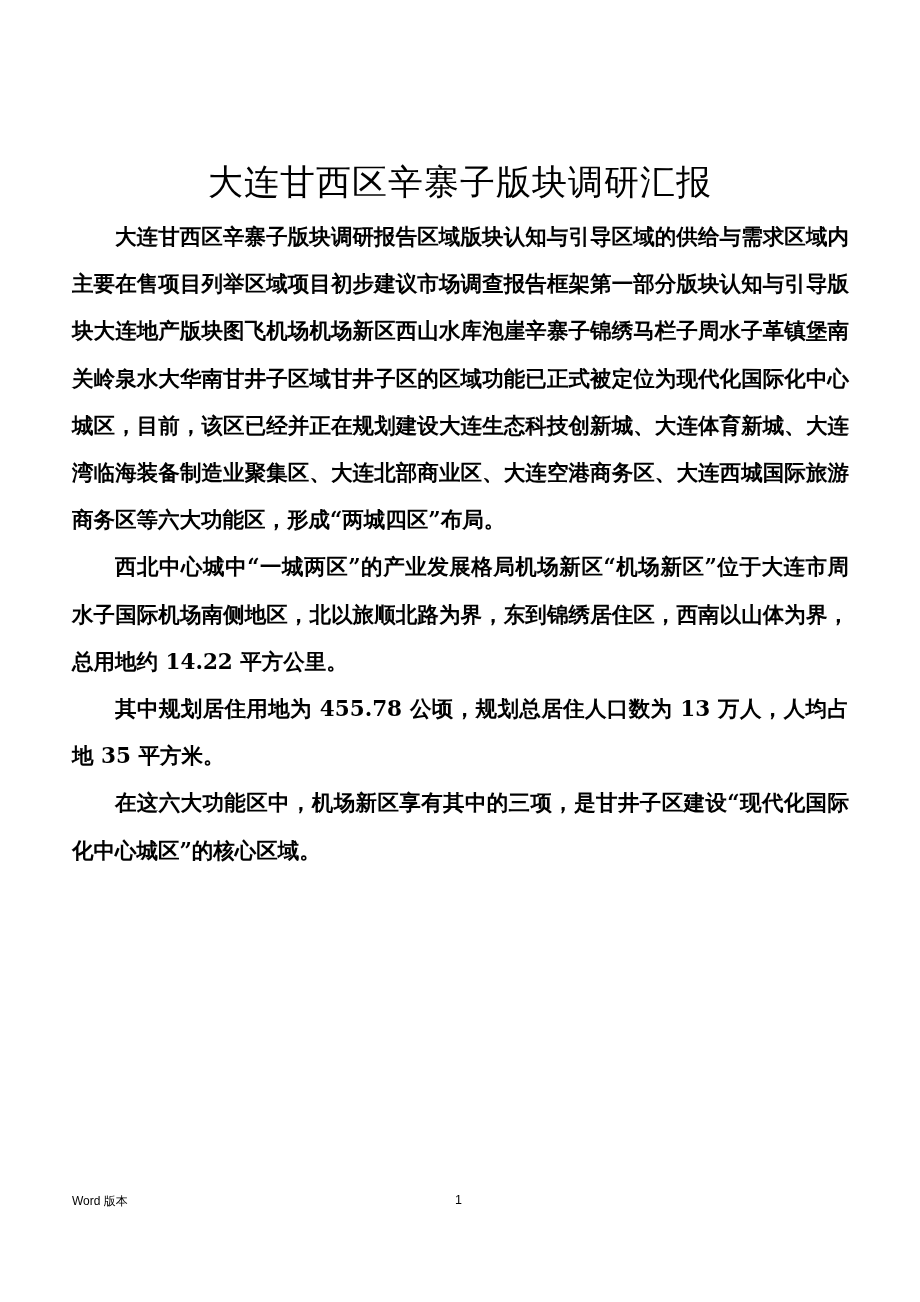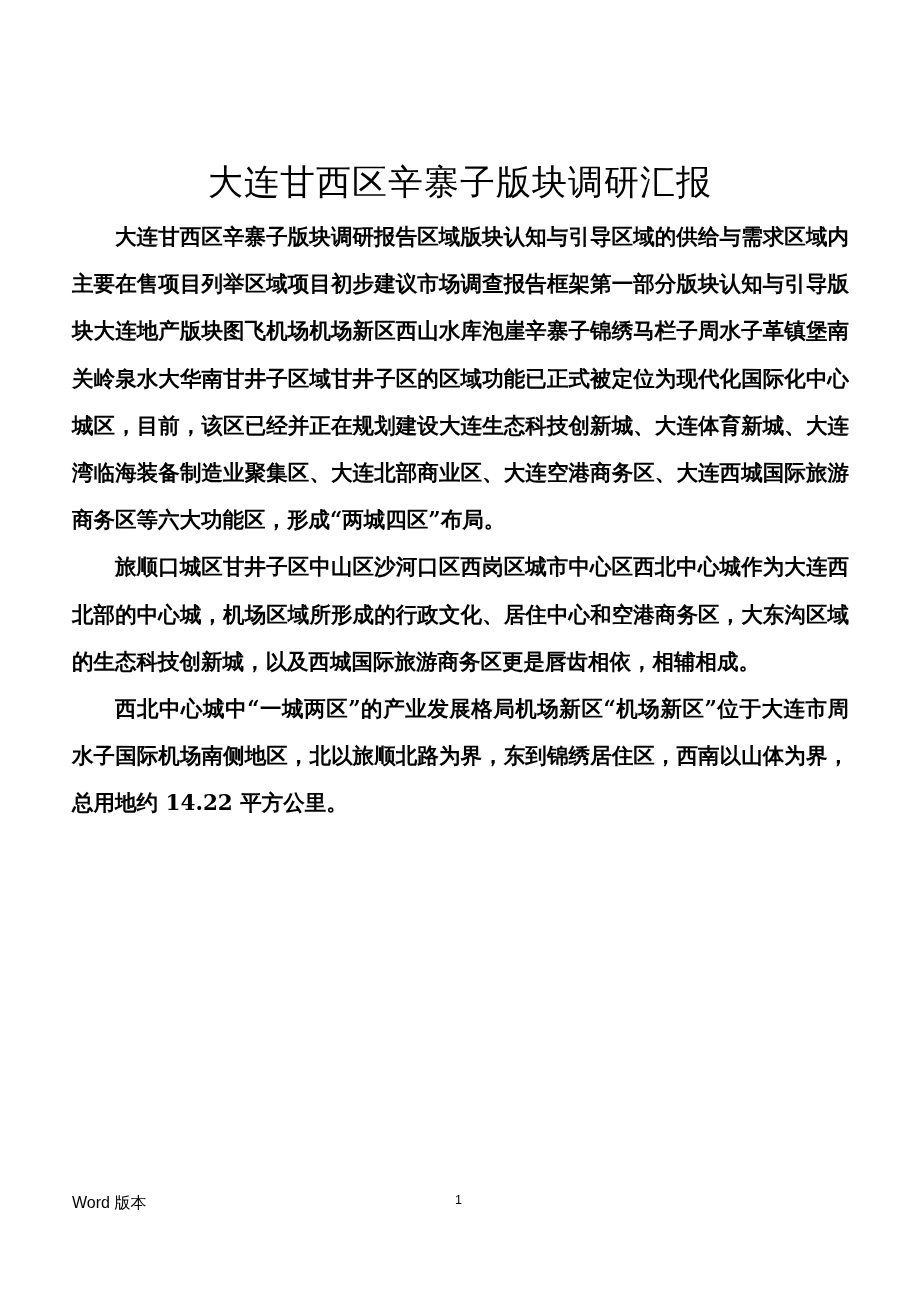--- a/index.html
+++ b/index.html
@@ -5,32 +5,33 @@
   html, body { margin: 0; padding: 0; background: #ffffff; }
   body { width: 920px; height: 1302px; position: relative; overflow: hidden;
          font-family: "DejaVu Serif", "Liberation Serif", serif; color: #000; }
   .page { position: absolute; left: 0; top: 0; width: 920px; height: 1302px; background: #fff; }
   .title { position: absolute; top: 136px; left: 0; width: 920px; text-align: center;
            font-family: "DejaVu Sans", "Liberation Sans", sans-serif;
            font-size: 35px; line-height: 46px; letter-spacing: 1px; font-weight: normal; }
   .body { position: absolute; left: 72px; top: 213px; width: 777px; font-weight: bold; }
   .para { margin: 0; font-size: 21.5px; line-height: 47.2px; text-indent: 43px;
           text-align: justify; text-justify: inter-character; word-break: break-all; }
-  .footer-left { position: absolute; left: 72px; top: 1193px; font-size: 16px;
+  .footer-left { position: absolute; left: 72px; top: 1193px; font-size: 12px;
                  font-family: "Liberation Sans", "DejaVu Sans", sans-serif; }
   .footer-page { position: absolute; left: 455px; top: 1193px; font-size: 12.5px;
                  font-family: "Liberation Sans", "DejaVu Sans", sans-serif; }
 </style>
 </head>
 <body>
 
 <div class="page">
   <h1 class="title">大连甘西区辛寨子版块调研汇报</h1>
 
   <div class="body">
     <p class="para">大连甘西区辛寨子版块调研报告区域版块认知与引导区域的供给与需求区域内主要在售项目列举区域项目初步建议市场调查报告框架第一部分版块认知与引导版块大连地产版块图飞机场机场新区西山水库泡崖辛寨子锦绣马栏子周水子革镇堡南关岭泉水大华南甘井子区域甘井子区的区域功能已正式被定位为现代化国际化中心城区，目前，该区已经并正在规划建设大连生态科技创新城、大连体育新城、大连湾临海装备制造业聚集区、大连北部商业区、大连空港商务区、大连西城国际旅游商务区等六大功能区，形成“两城四区”布局。</p>
-    <p class="para">旅顺口城区甘井子区中山区沙河口区西岗区城市中心区西北中心城作为大连西北部的中心城，机场区域所形成的行政文化、居住中心和空港商务区，大东沟区域的生态科技创新城，以及西城国际旅游商务区更是唇齿相依，相辅相成。</p>
     <p class="para">西北中心城中“一城两区”的产业发展格局机场新区“机场新区”位于大连市周水子国际机场南侧地区，北以旅顺北路为界，东到锦绣居住区，西南以山体为界，总用地约 14.22 平方公里。</p>
+    <p class="para">其中规划居住用地为 455.78 公顷，规划总居住人口数为 13 万人，人均占地 35 平方米。</p>
+    <p class="para">在这六大功能区中，机场新区享有其中的三项，是甘井子区建设“现代化国际化中心城区”的核心区域。</p>
   </div>
 
   <div class="footer-left">Word 版本</div>
   <div class="footer-page">1</div>
 </div>
 
 </body></html>

